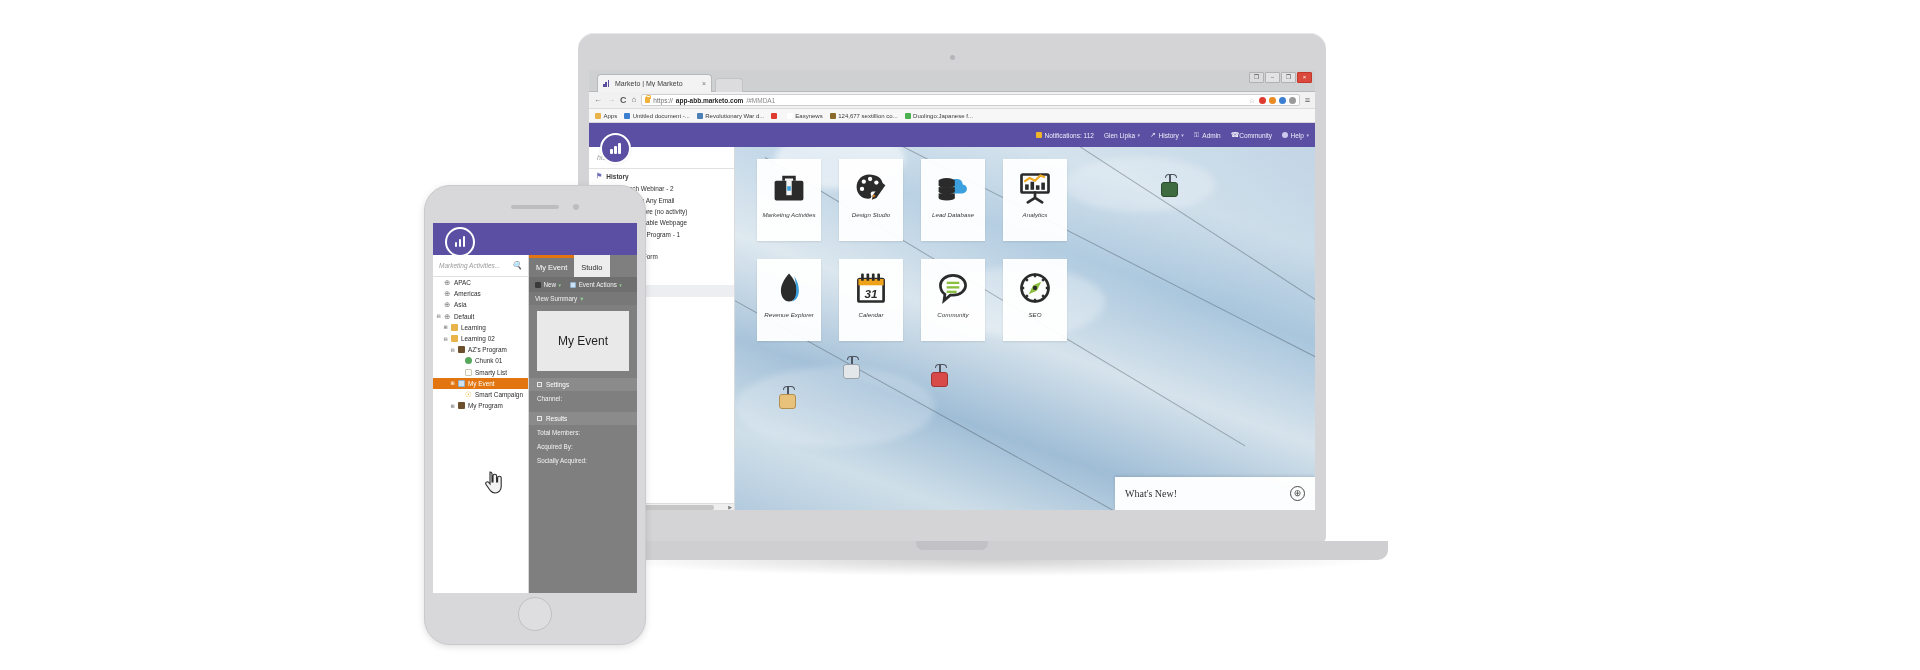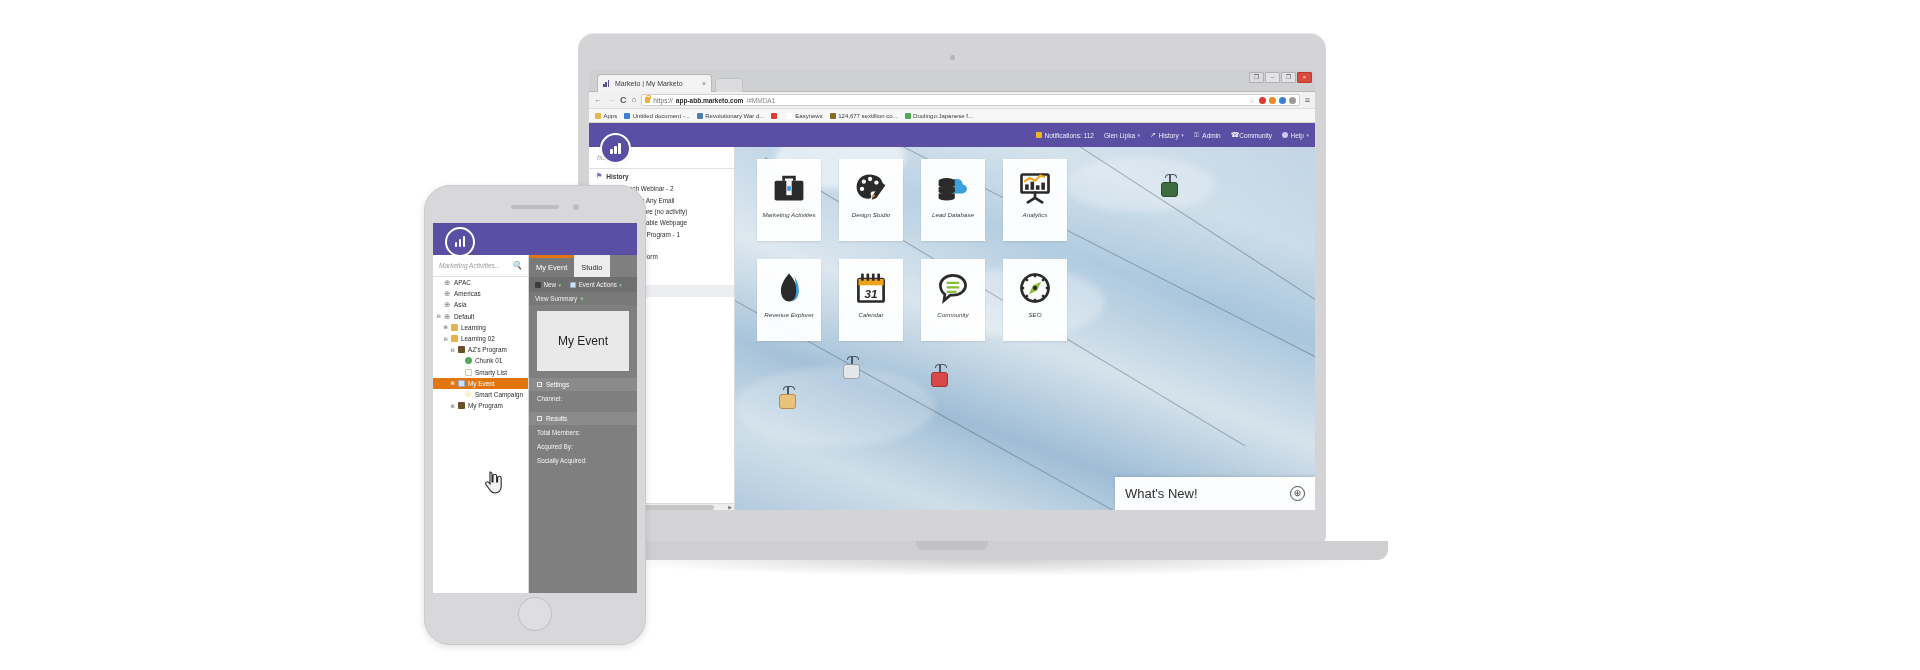--- a/index.html
+++ b/index.html
@@ -188,21 +188,21 @@
     padding-top: 10px; box-shadow: 0 1px 2px rgba(0,0,0,0.10);
   }
   .tile-ico { width: 36px; height: 36px; display: flex; align-items: center; justify-content: center; }
   .tile-lbl { margin-top: 6px; font-size: 6.2px; color: #3a3a3a; text-align: center; line-height: 1.1; padding: 0 2px; }
 
   .whatsnew {
     position: absolute; right: 0; bottom: 0; width: 200px; height: 33px;
     background: rgba(255,255,255,0.96); display: flex; align-items: center;
     padding: 0 10px; box-shadow: 0 -1px 3px rgba(0,0,0,0.12);
   }
-  .whatsnew .txt { font-size: 13px; color: #2f2f2f; }
+  .whatsnew .txt { font-size: 10px; color: #2f2f2f; font-family: Liberation Serif, serif; }
   .whatsnew .circ {
     margin-left: auto; width: 15px; height: 15px; border-radius: 50%;
     border: 1.3px solid #4a4a4a; color: #4a4a4a; font-size: 9px; line-height: 12.5px; text-align: center;
   }
 
   
   .phone { position: absolute; left: 424px; top: 185px; width: 222px; height: 460px; z-index: 40; }
   .phone-body {
     position: absolute; inset: 0; background: #d8d8da; border-radius: 26px;
     box-shadow: 0 2px 7px rgba(0,0,0,0.13); border: 1px solid #cacacc;

